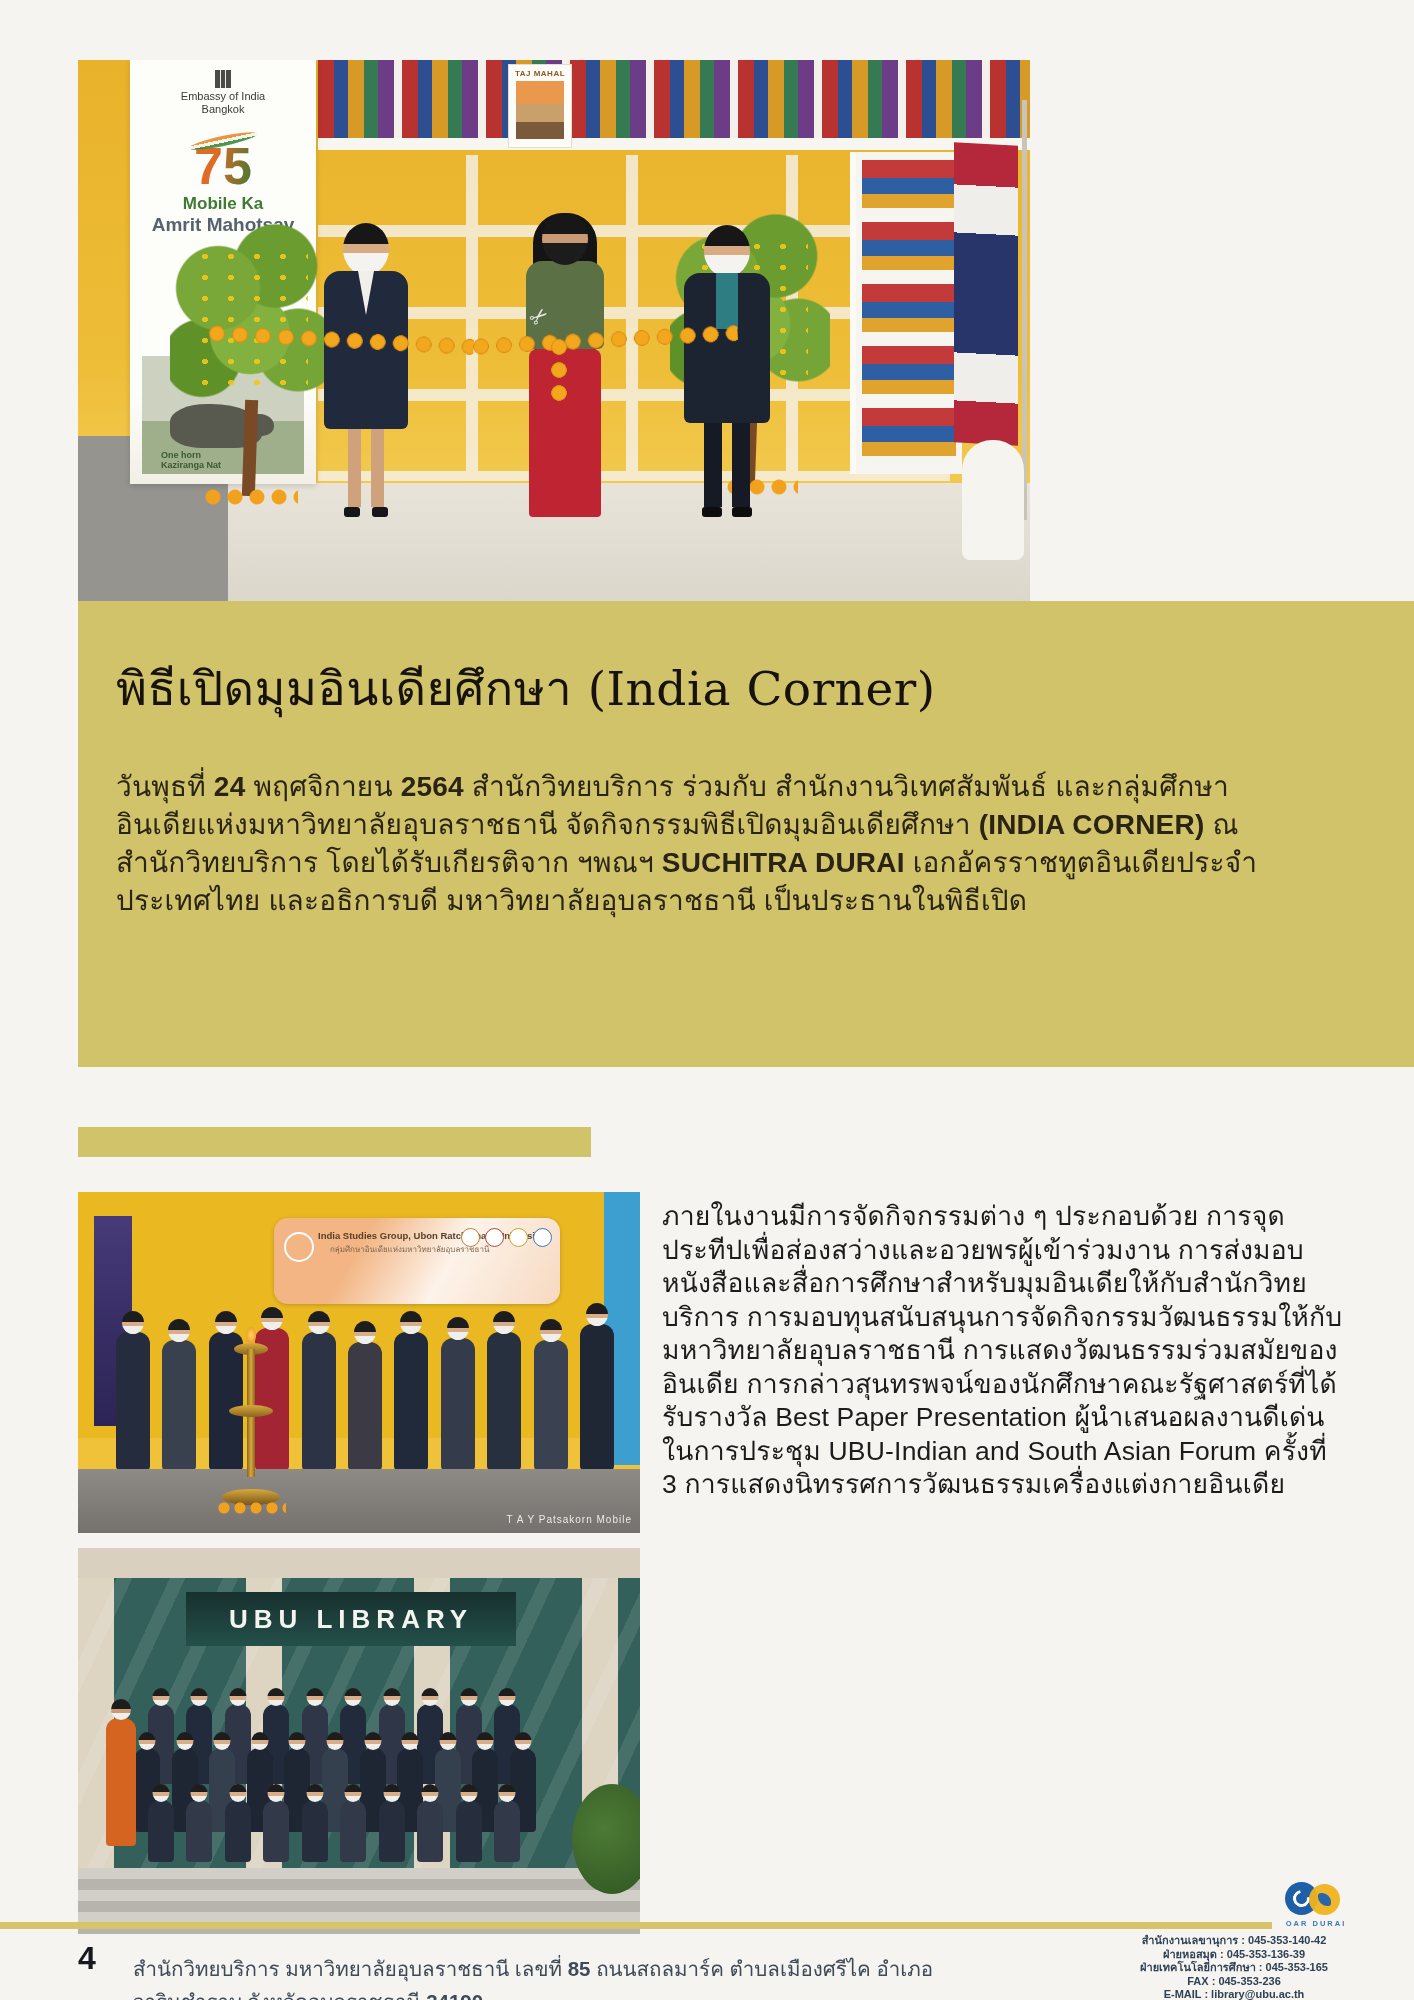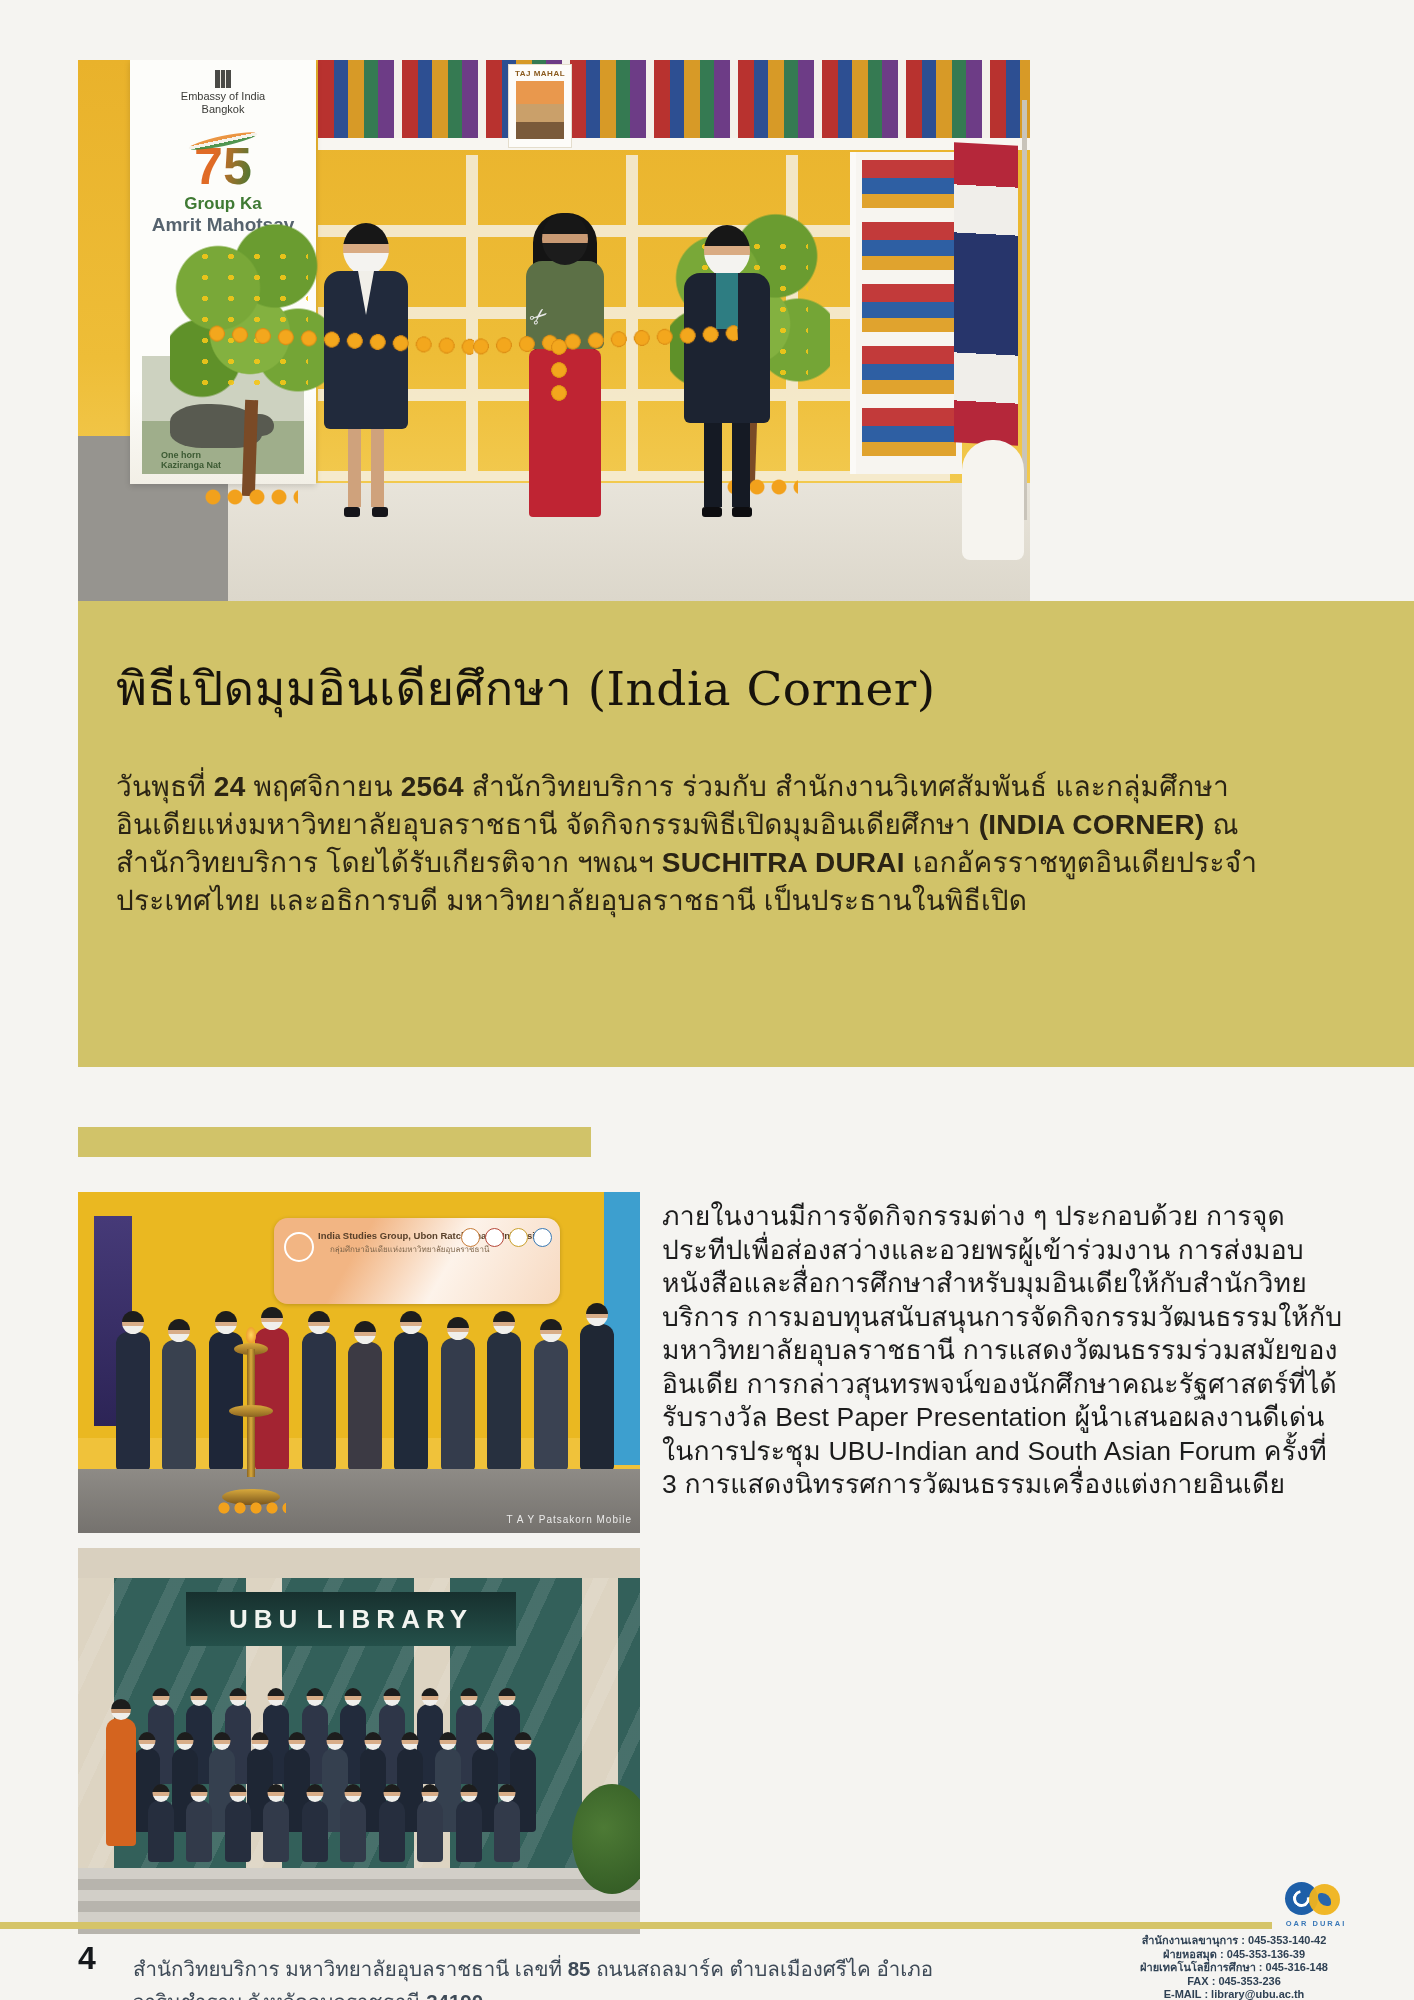--- a/index.html
+++ b/index.html
@@ -215,21 +215,21 @@
     <div class="banner-embassy">
       <div class="emblem"></div>
       <div class="embassy-name">
         <div>Embassy of India</div>
         <div>Bangkok</div>
       </div>
       <div class="badge75">
         <span class="swoosh"></span>
         <div class="n75">75</div>
       </div>
-      <div class="azadi-line">Group Ka</div>
+      <div class="azadi-line">Mobile Ka</div>
       <div class="amrit-line green">Amrit Mahotsav</div>
       <div class="rhino">
         <div class="animal"></div>
         <div class="cap">
           <div>One horn</div>
           <div>Kaziranga Nat</div>
         </div>
       </div>
     </div>
 
@@ -390,18 +390,18 @@
     <div class="circles">
       <span class="c1"></span>
       <span class="c2"></span>
     </div>
     <div class="oar-text">OAR DURAI</div>
   </div>
 
   <div class="f-contacts">
     <div>สำนักงานเลขานุการ : 045-353-140-42</div>
     <div>ฝ่ายหอสมุด : 045-353-136-39</div>
-    <div>ฝ่ายเทคโนโลยีการศึกษา : 045-316-148</div>
+    <div>ฝ่ายเทคโนโลยีการศึกษา : 045-353-165</div>
     <div>FAX : 045-353-236</div>
     <div>E-MAIL : library@ubu.ac.th</div>
   </div>
 
 </div>
 
 </body></html>

